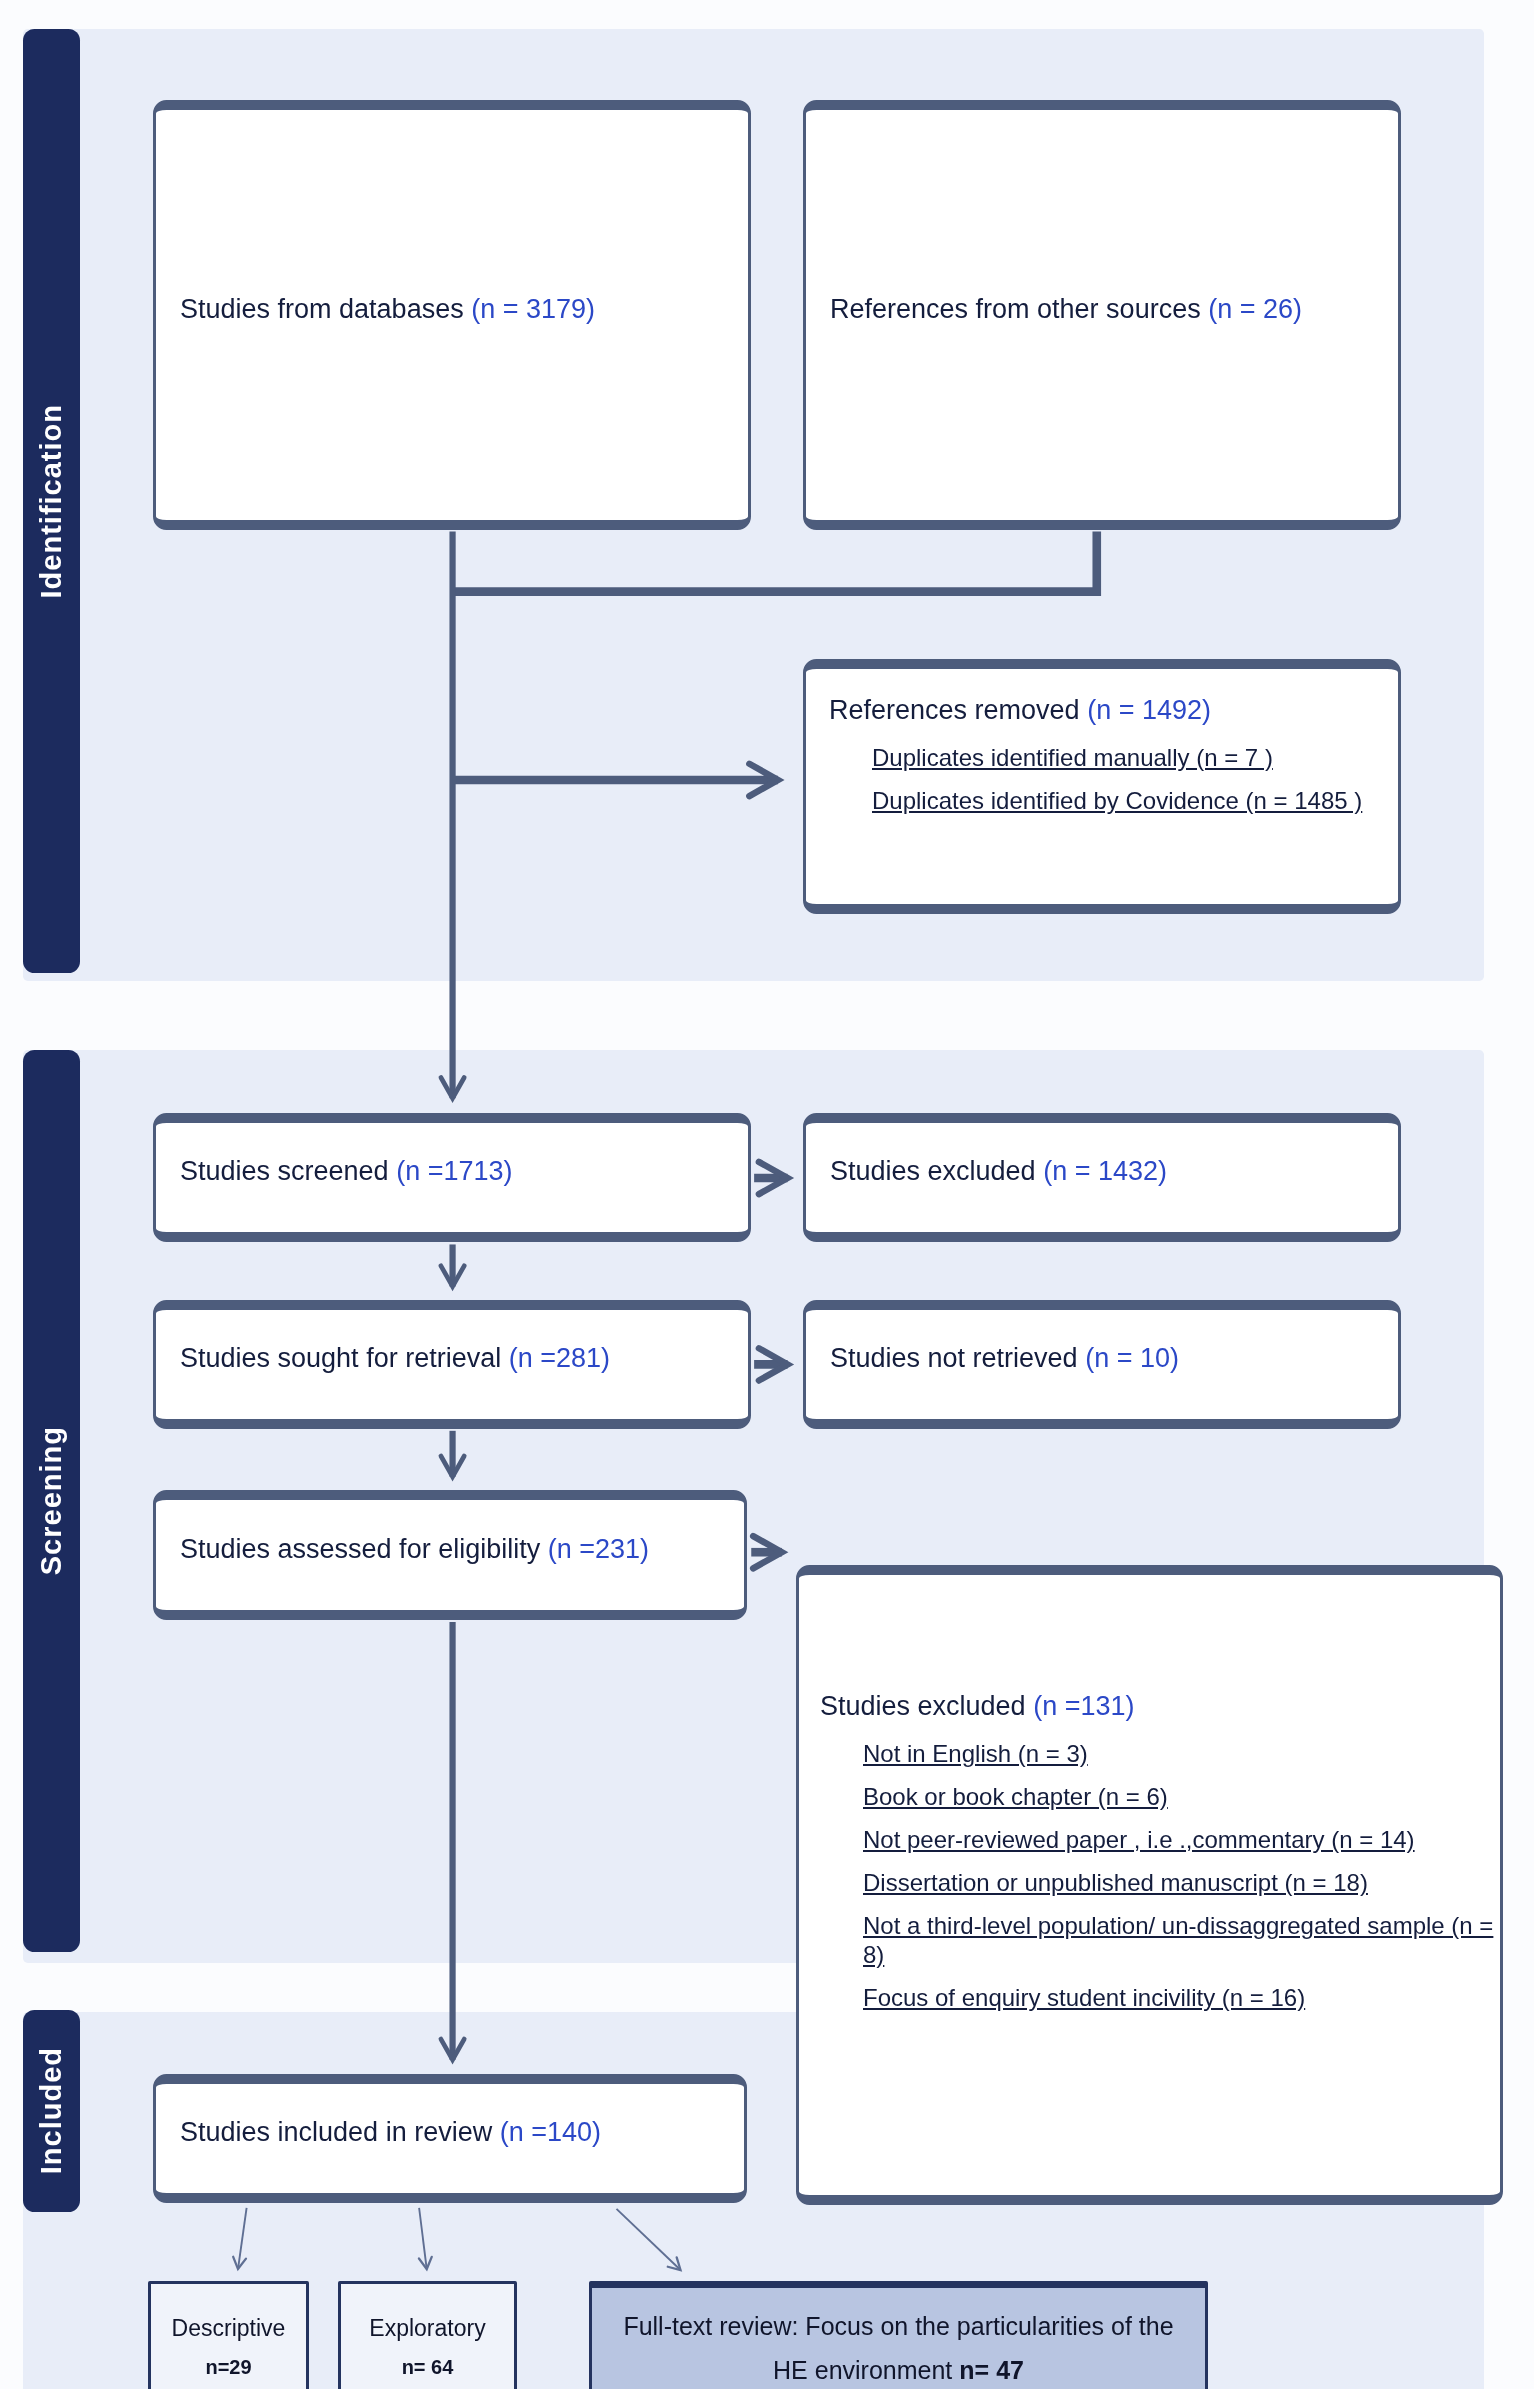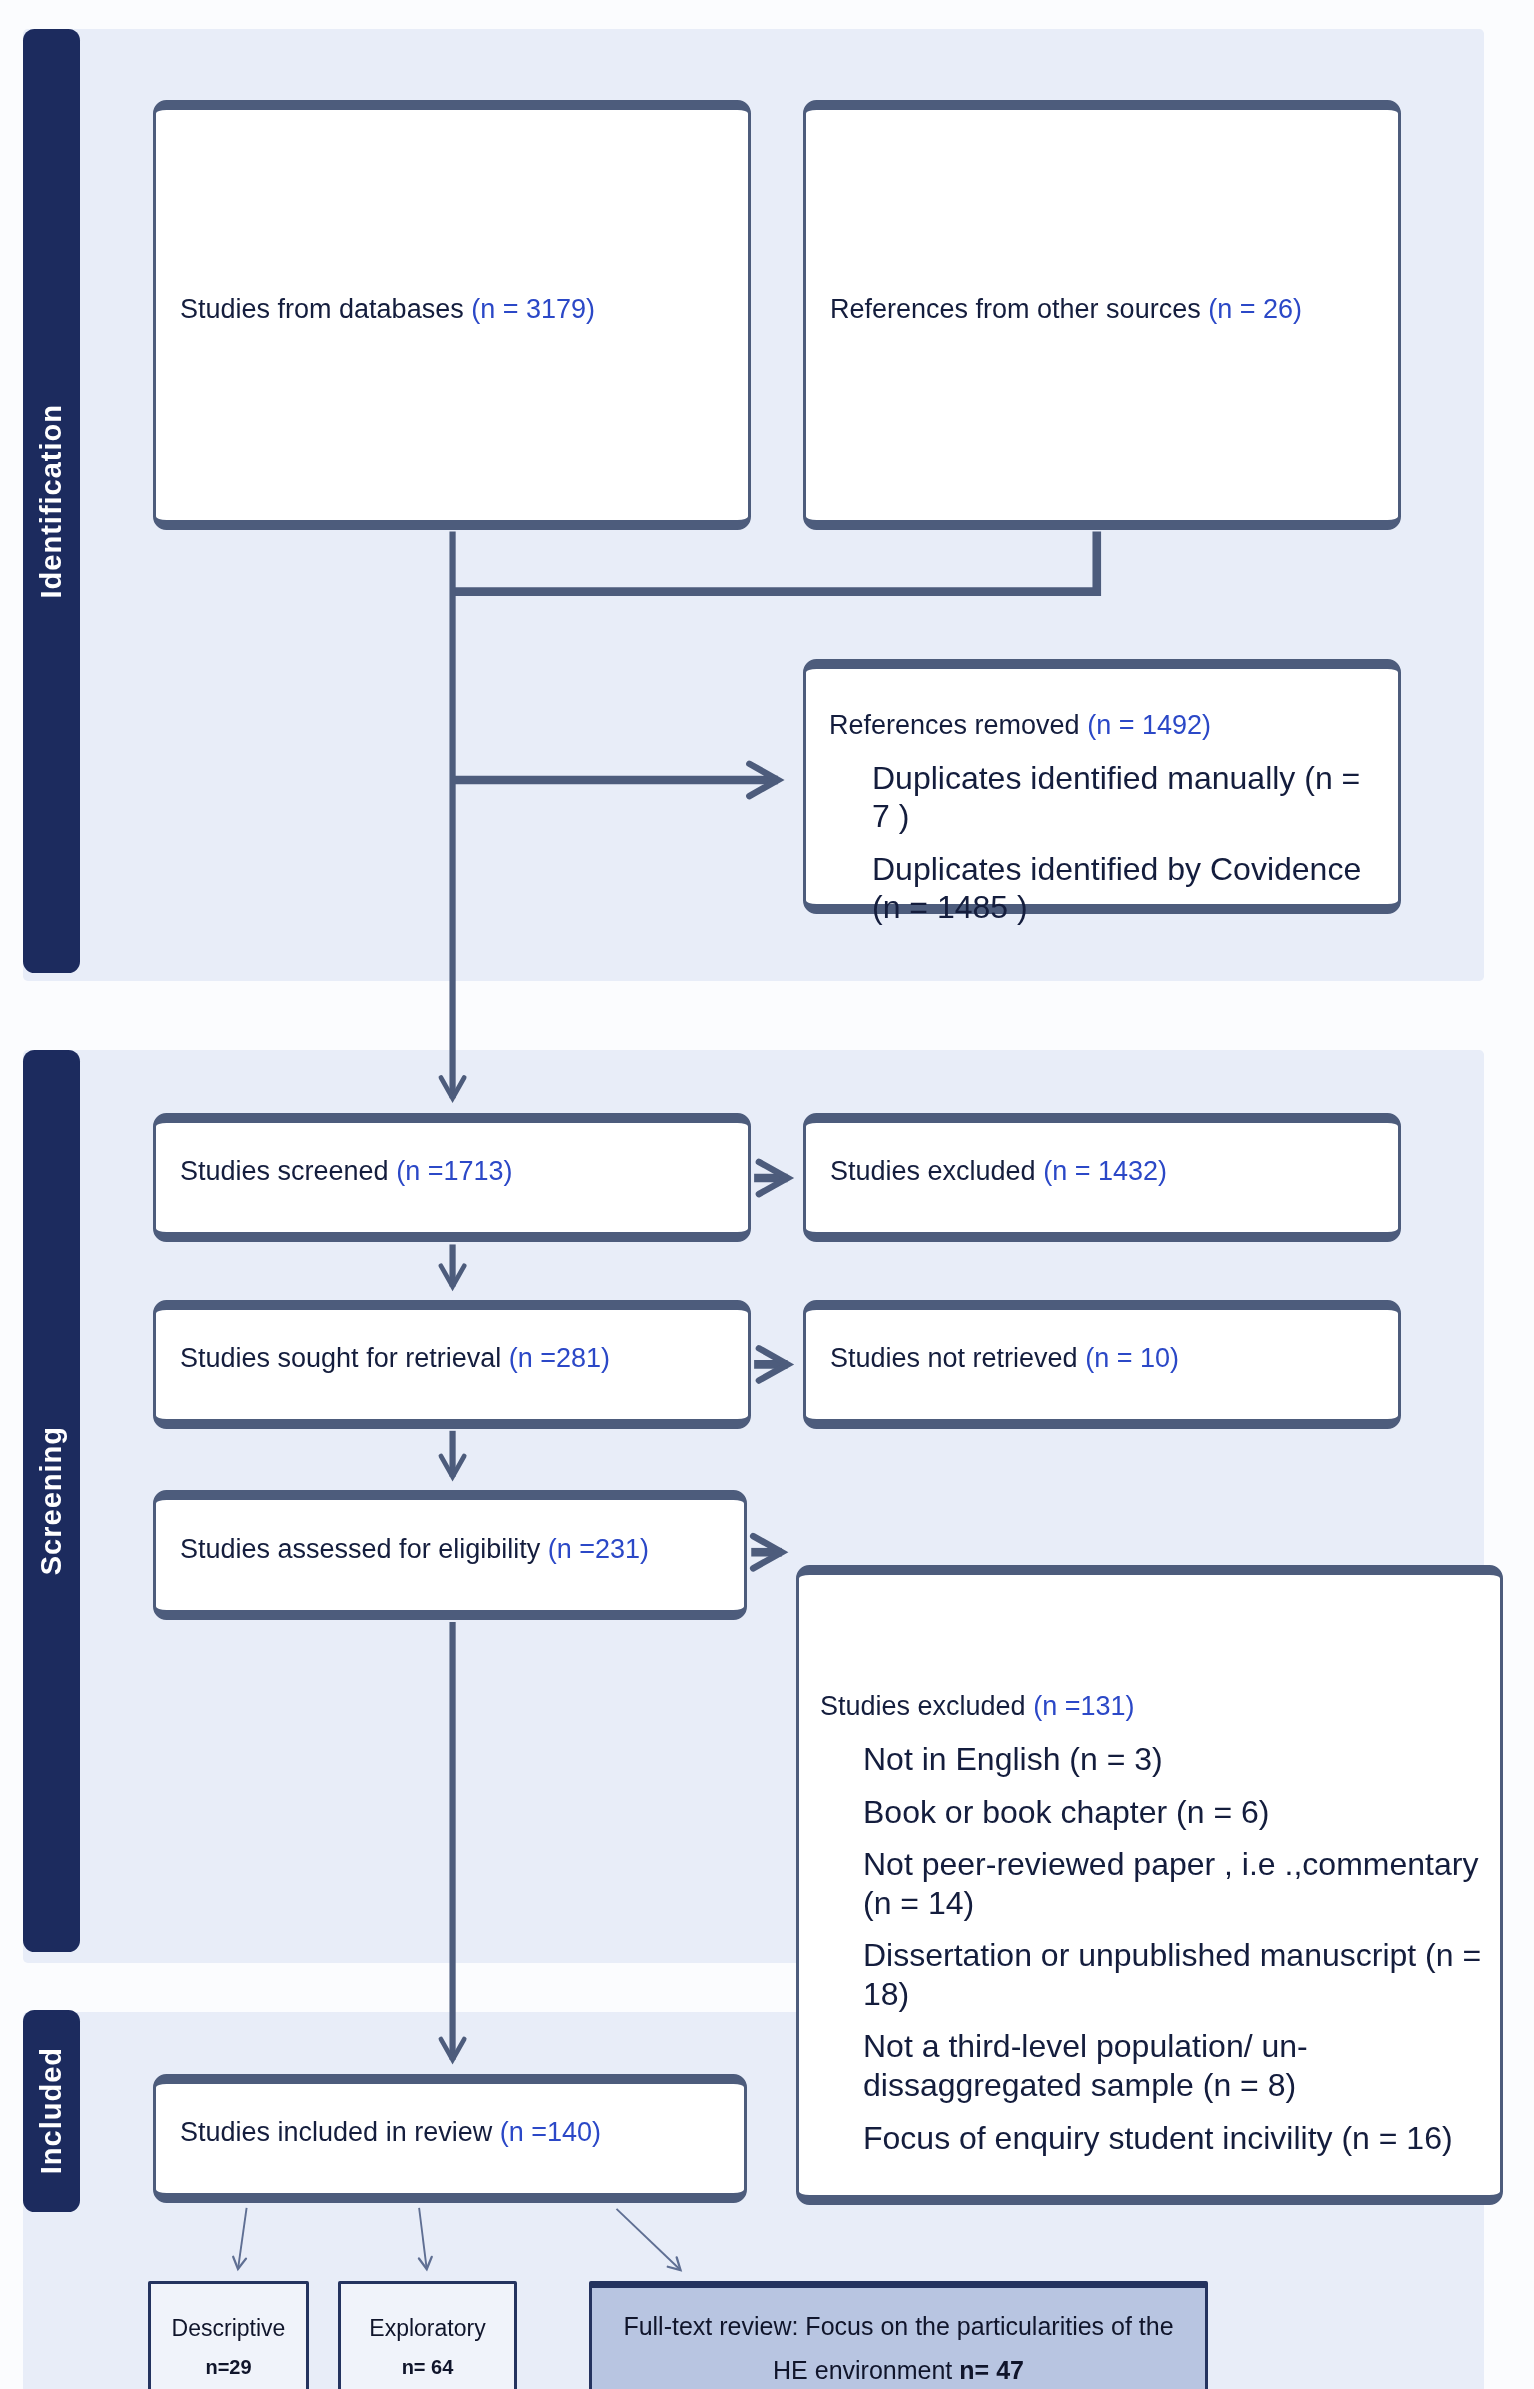--- a/index.html
+++ b/index.html
@@ -25,31 +25,31 @@
   
   #connectors{position:absolute;left:0;top:0;z-index:4;pointer-events:none;}
   
   .fbox{position:absolute;box-sizing:border-box;background:#ffffff;
     border:3.8px solid #4d5c7c;border-top-width:10.5px;border-bottom-width:10.5px;
     border-radius:13.4px;z-index:5;font-size:27px;color:#141d3d;}
   .fbox.center{display:flex;align-items:center;padding:0 19px 12px 24px;}
   .nval{color:#2b48c7;font-weight:normal;margin-left:0.28em;white-space:nowrap;}
   #box-databases{left:153px;top:100px;width:598px;height:430px;}
   #box-other-sources{left:803px;top:100px;width:598px;height:430px;}
-  #box-references-removed{left:803px;top:659px;width:598px;height:255px;padding:40px 17px 0 23px;}
+  #box-references-removed{left:803px;top:659px;width:598px;height:255px;padding:25px 17px 0 23px;}
   #box-screened{left:153px;top:1113px;width:598px;height:129px;}
   #box-excluded-screened{left:803px;top:1113px;width:598px;height:129px;}
   #box-sought{left:153px;top:1300px;width:598px;height:129px;}
   #box-not-retrieved{left:803px;top:1300px;width:598px;height:129px;}
   #box-assessed{left:153px;top:1490px;width:594px;height:130px;}
   #box-excluded-eligibility{left:796px;top:1565px;width:707px;height:640px;padding:115px 6px 0 21px;}
   #box-included-review{left:153px;top:2074px;width:594px;height:129px;}
   .box-title{font-size:27px;line-height:1.25;}
   .sub-list{margin-top:16.2px;}
-  .sub-item{font-size:32px;line-height:1.2;margin-left:43px;margin-top:14.3px;color:#141d3d;}
+  .sub-item{font-size:24px;line-height:1.2;margin-left:43px;margin-top:14.3px;color:#141d3d;text-decoration:underline;}
   
   .small-box{position:absolute;box-sizing:border-box;background:#f0f3fa;
     border:3.3px solid #24335f;border-bottom-width:11.5px;border-radius:1.9px;
     display:flex;flex-direction:column;align-items:center;justify-content:center;
     gap:13.4px;font-size:23px;color:#10152b;z-index:5;}
   .small-box .nval2{font-weight:bold;font-size:20px;}
   #box-descriptive{left:148px;top:2281px;width:161px;height:140px;}
   #box-exploratory{left:338px;top:2281px;width:179px;height:140px;}
   #box-fulltext{left:589px;top:2281px;width:619px;height:140px;
     background:#b8c5e1;border:3.3px solid #24335f;border-top-width:7.6px;border-bottom-width:11.5px;

